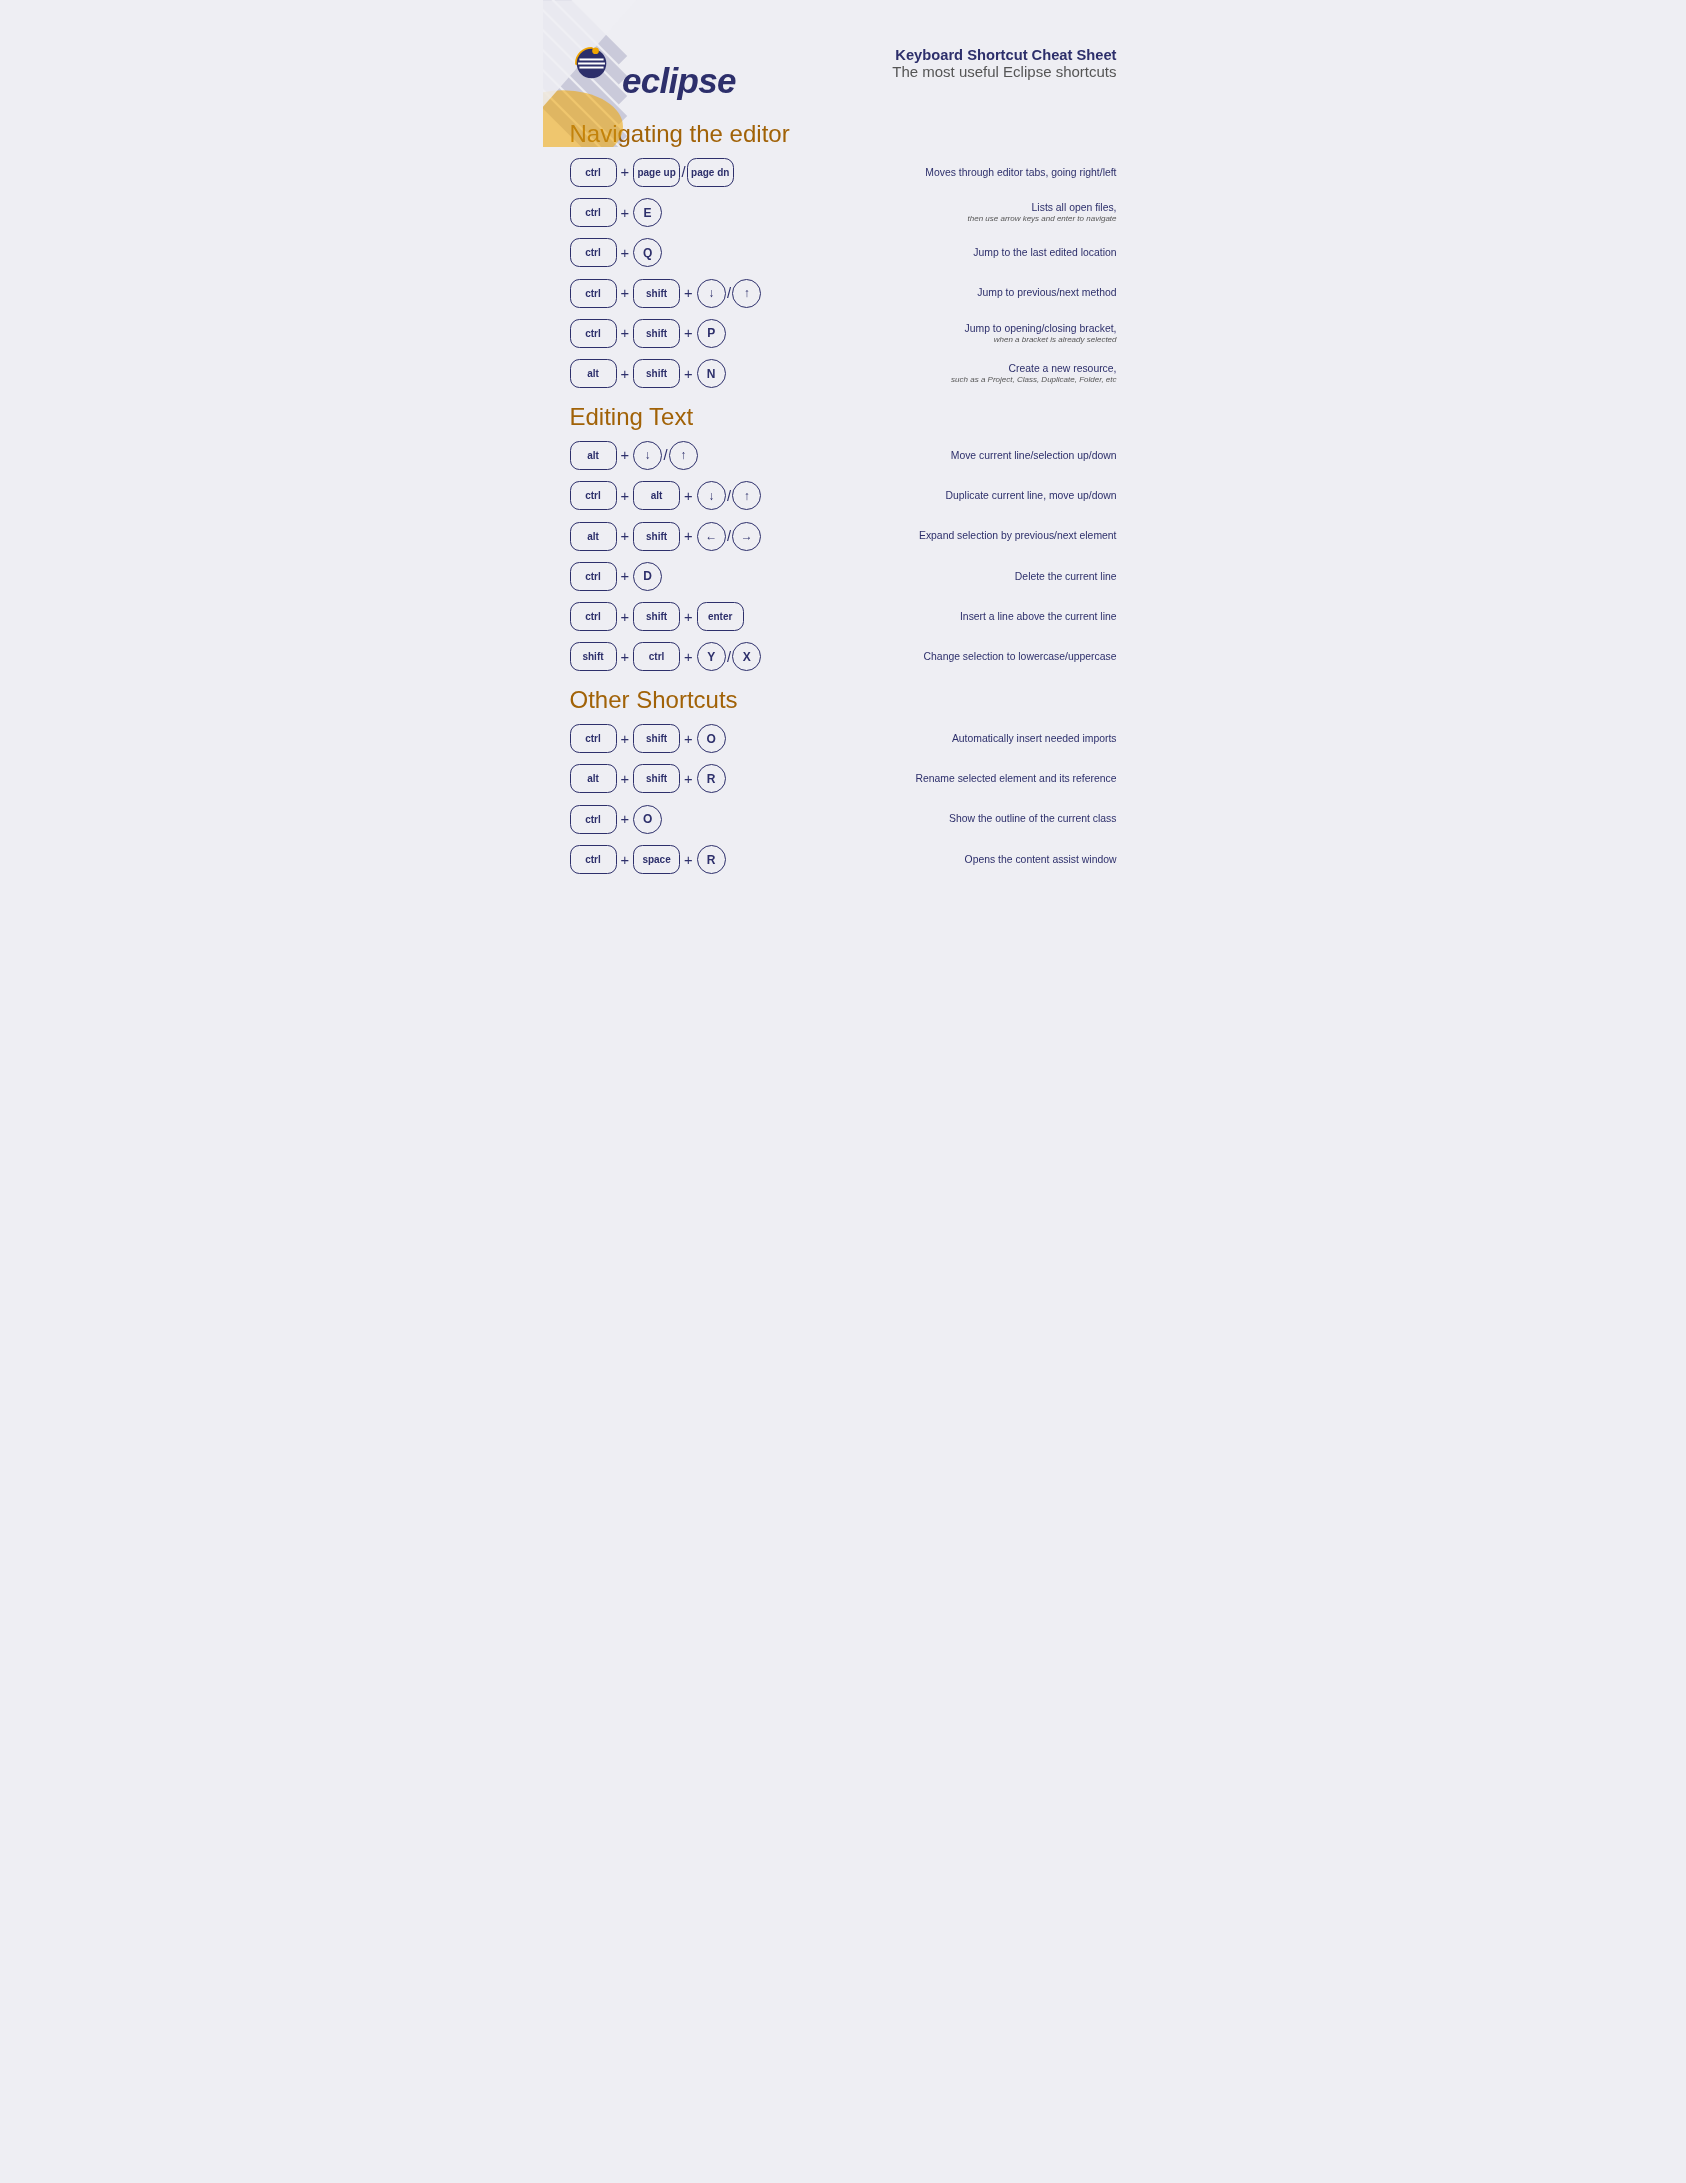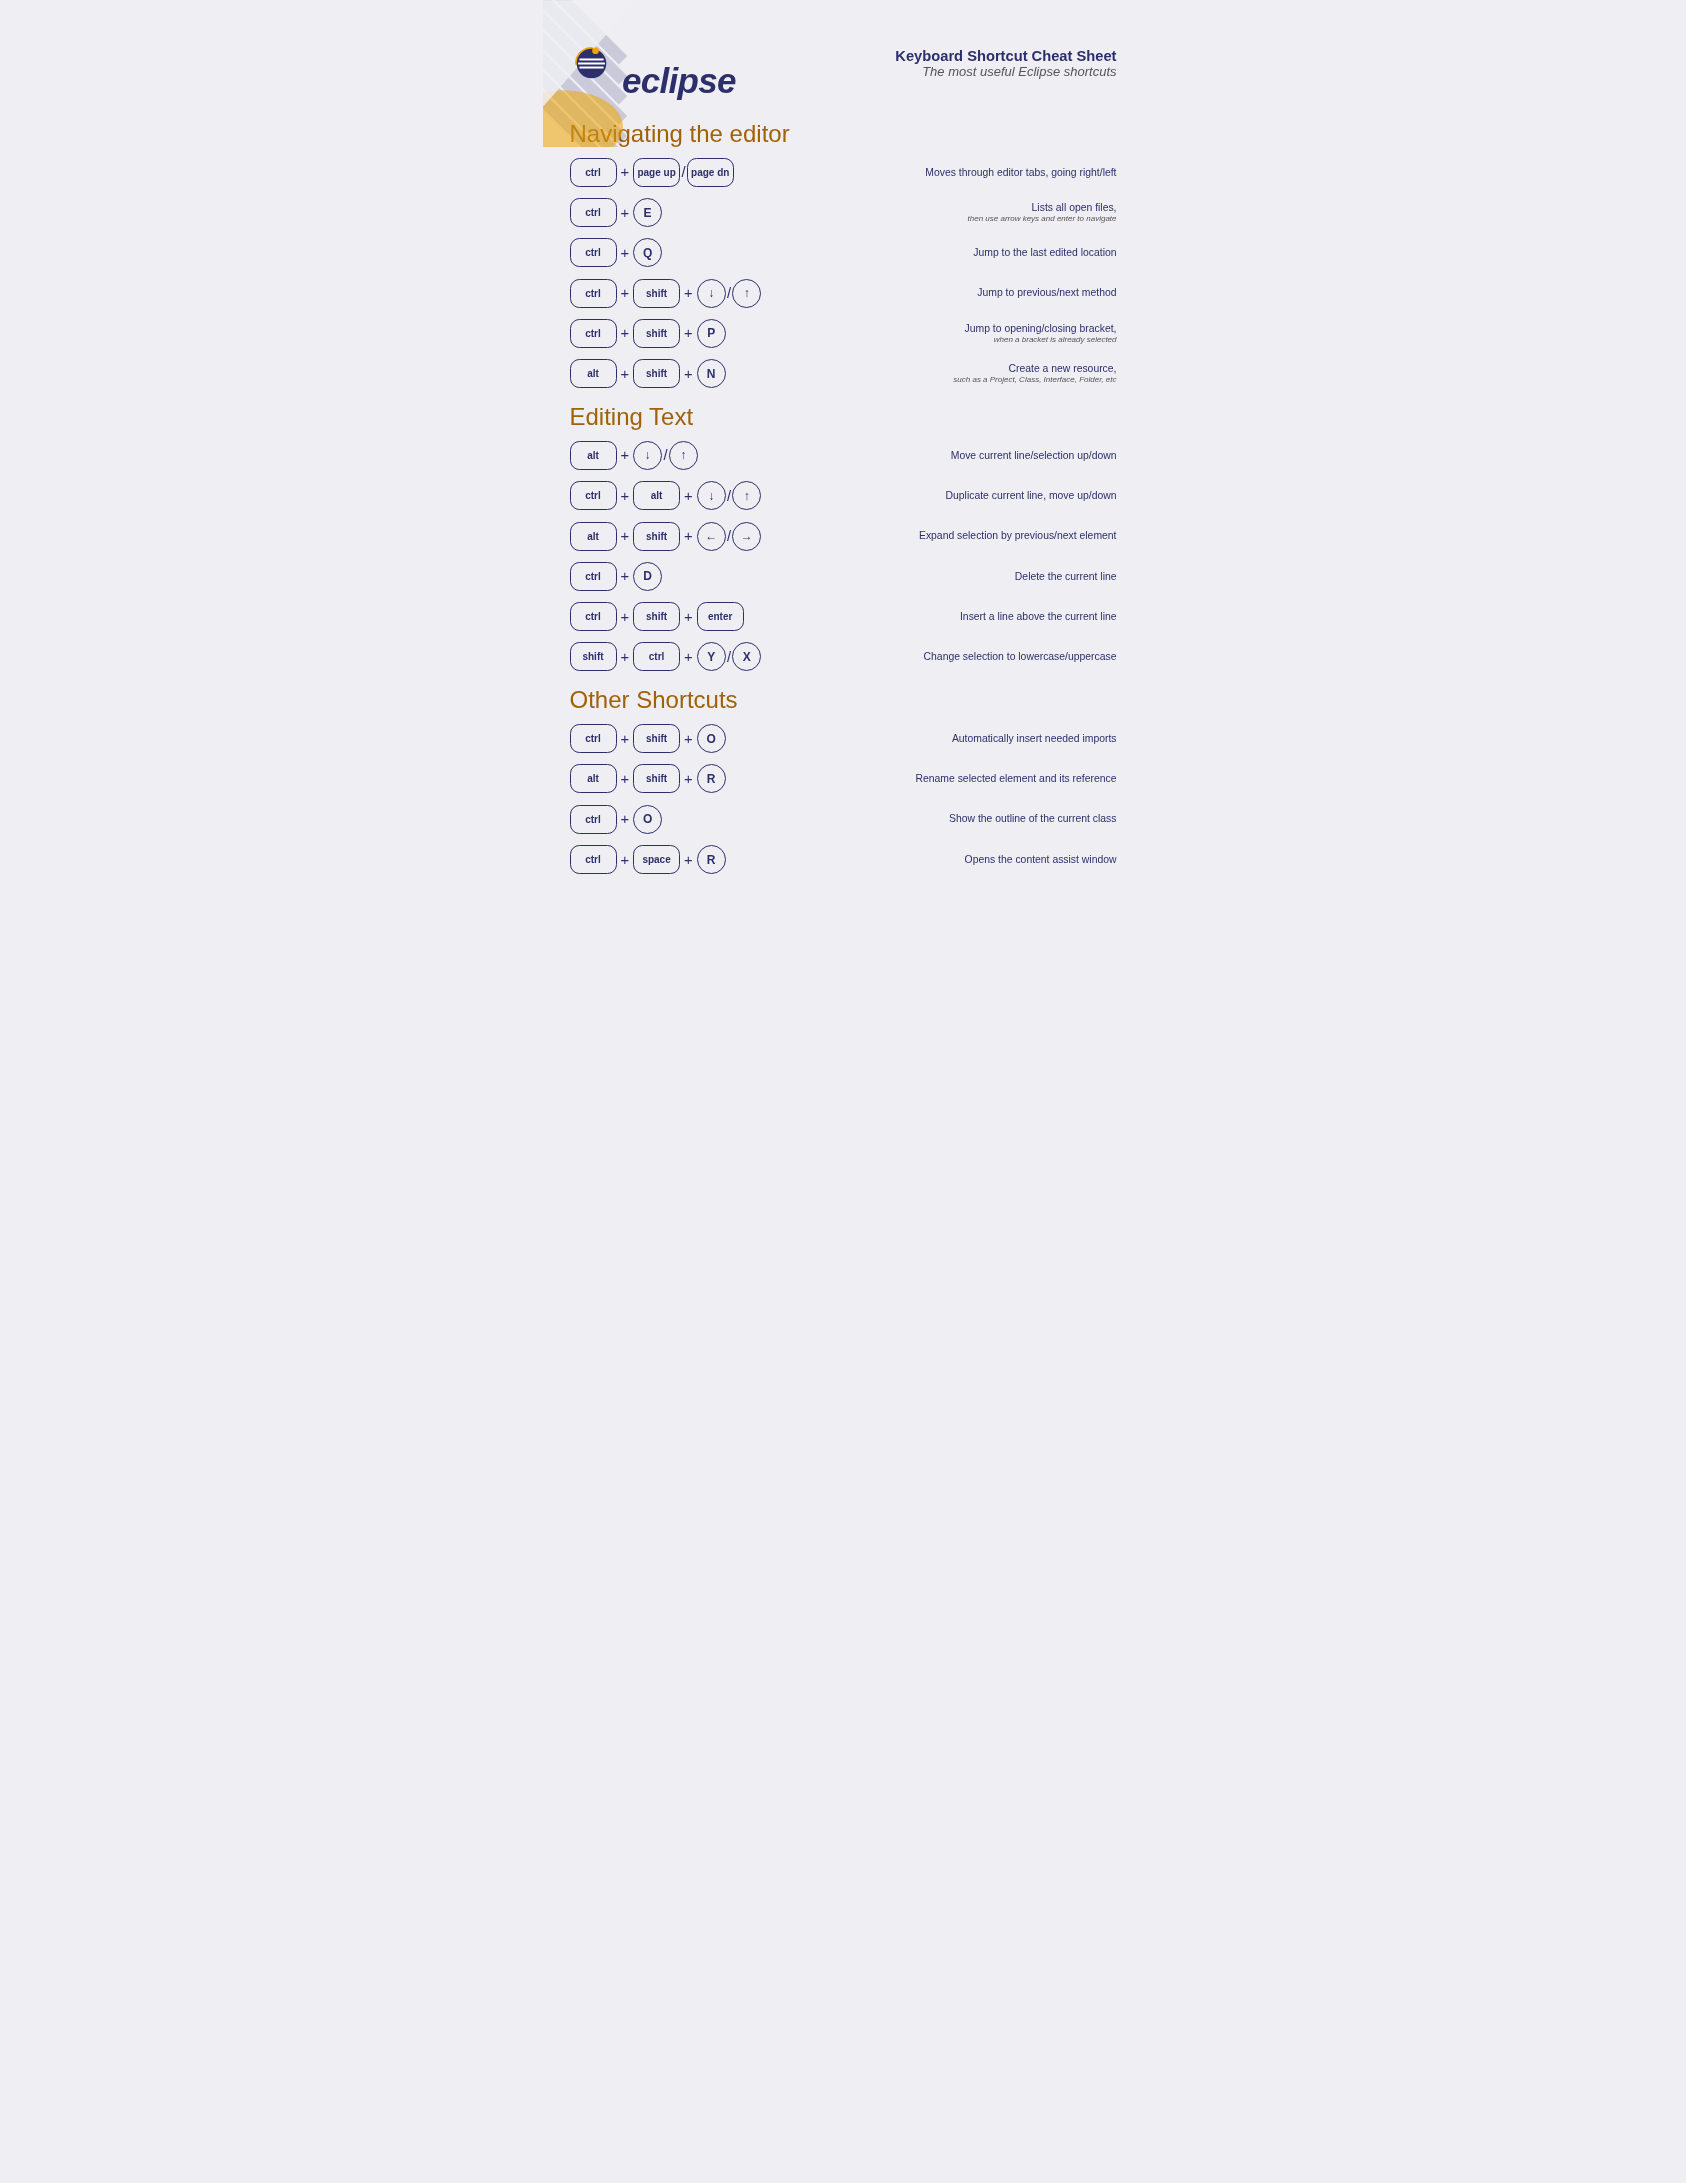--- a/index.html
+++ b/index.html
@@ -72,23 +72,22 @@
       text-align: right;
     }
 
     .header-title .main-title {
       font-size: 14.7px;
       font-weight: 700;
       color: #2d2f6b;
     }
 
     .header-title .sub-title {
-      font-size: 13px;
+      font-size: 15px;
       color: #555;
-      font-style: italic;
     }
 
     
     .section-title {
       font-size: 24px;
       font-weight: 400;
       color: #a16207;
       margin: 12px 0 6.7px 0;
       font-family: 'Arial', sans-serif;
     }
@@ -288,21 +287,21 @@
       <div class="shortcut-row">
         <div class="keys-side">
           <span class="key medium">alt</span>
           <span class="plus">+</span>
           <span class="key medium">shift</span>
           <span class="plus">+</span>
           <span class="arrow-key">N</span>
         </div>
         <div class="desc-side">
           <div class="main-desc">Create a new resource,</div>
-          <div class="sub-desc">such as a Project, Class, Interface, Folder, etc</div>
+          <div class="sub-desc">such as a Project, Class, Duplicate, Folder, etc</div>
         </div>
       </div>
       <div class="section-title">Editing Text</div>
       <div class="shortcut-row">
         <div class="keys-side">
           <span class="key medium">alt</span>
           <span class="plus">+</span>
           <span class="arrow-key">↓</span>
           <span class="slash">/</span>
           <span class="arrow-key">↑</span>

